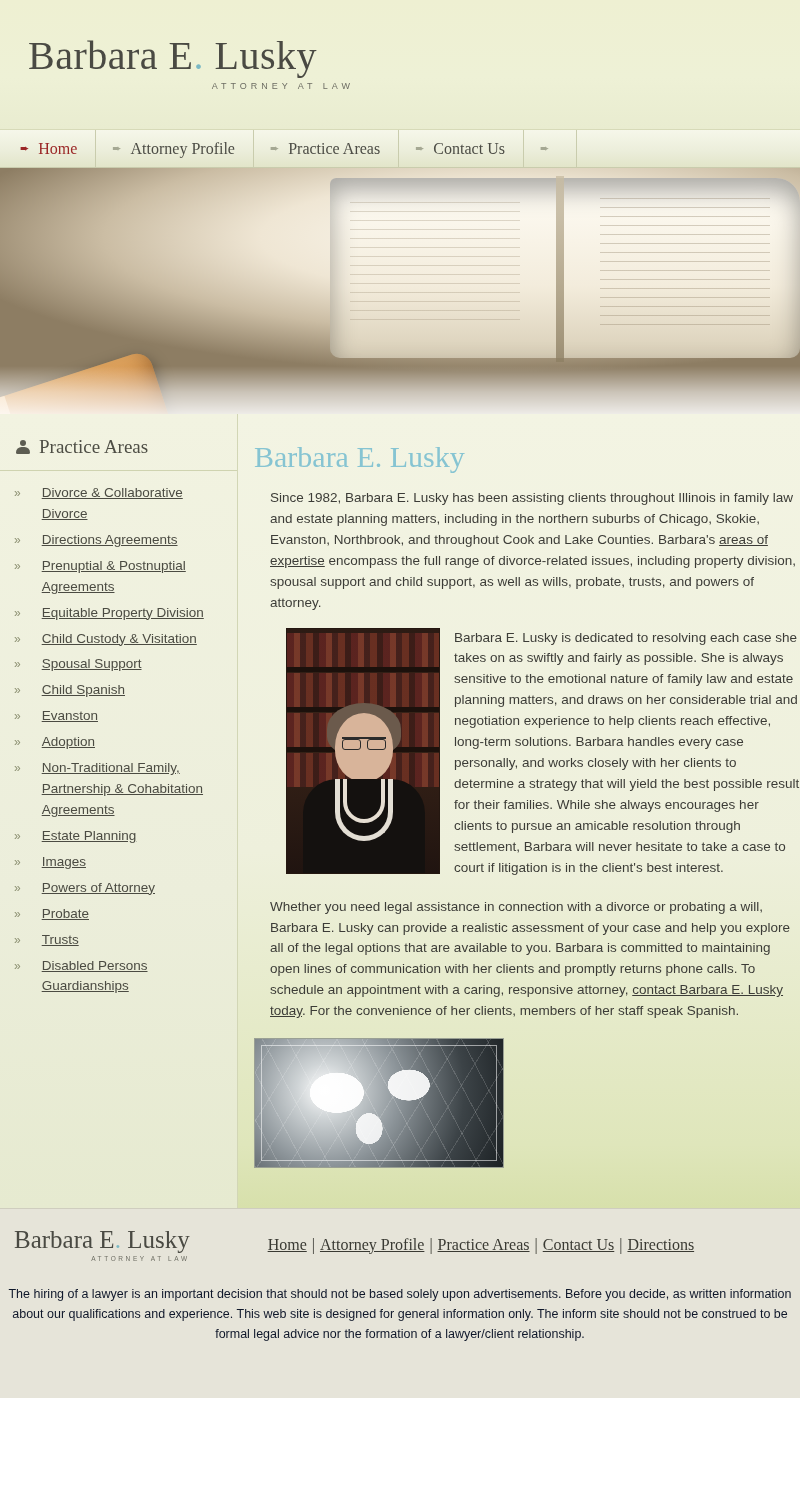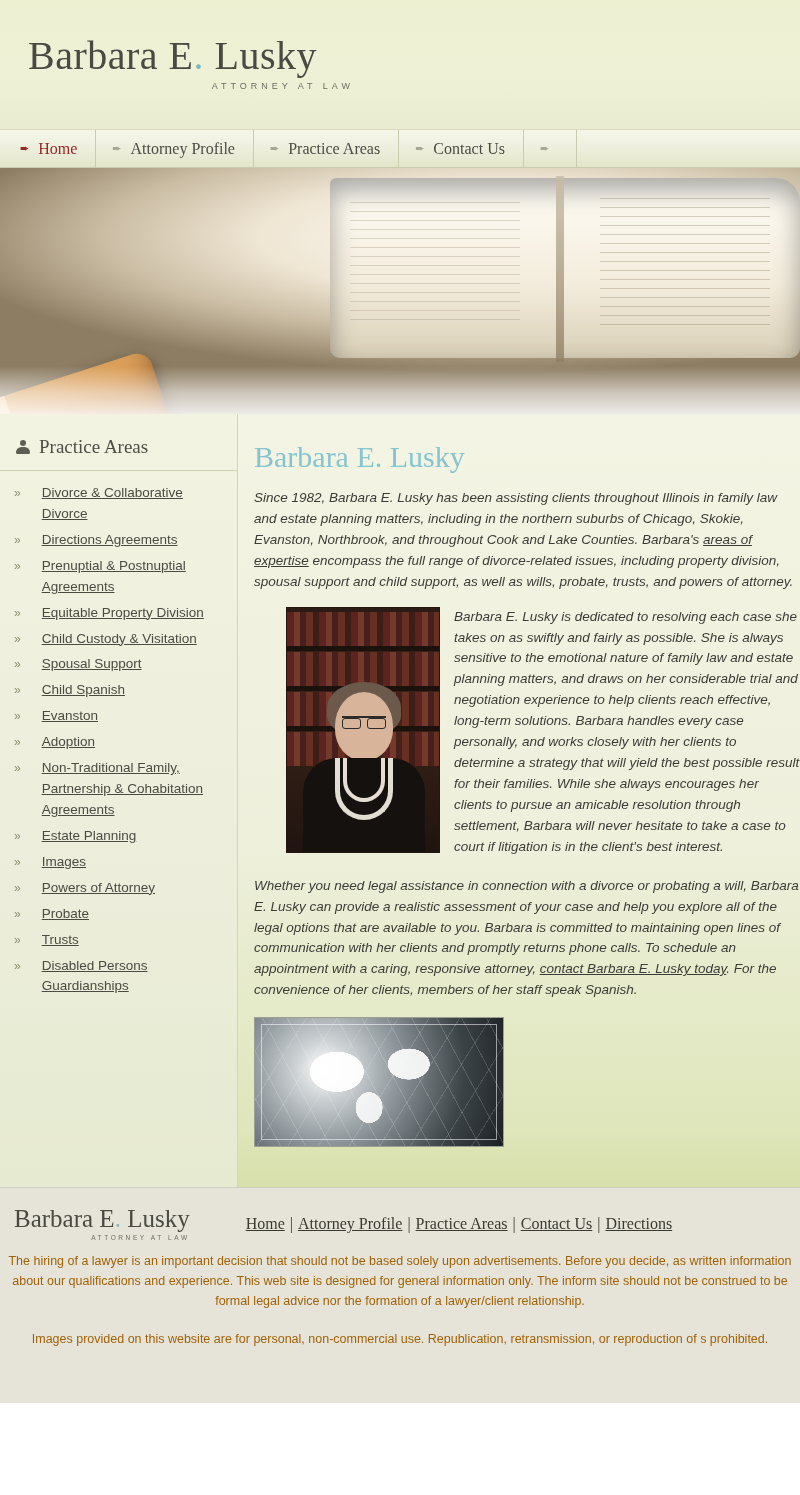--- a/index.html
+++ b/index.html
@@ -222,22 +222,21 @@
     font-family: "Liberation Serif", serif;
     font-size: 30px;
     color: #86c4d2;
     margin: 0 0 14px 0;
     font-weight: normal;
   }
   .main p {
     font-size: 13.5px;
     line-height: 1.55;
     color: #3c3c37;
-    margin: 0 0 14px 0;
-    font-style: italic;
+    margin: 0 0 14px 16px;
   }
   .main a.inline {
     color: #3c3c37;
     text-decoration: underline;
   }
   .photo-block { overflow: hidden; margin-bottom: 4px; padding-left: 32px; }
   .photo {
     float: left;
     width: 154px;
     height: 246px;
@@ -351,39 +350,39 @@
   }
   .footer-logo-main .dot { color: #7ab8c4; }
   .footer-logo-sub {
     font-size: 6.5px;
     letter-spacing: 2.6px;
     color: #6d6d63;
     text-align: right;
     margin-top: 3px;
   }
   .footer-nav {
-    margin-left: 56px;
+    margin-left: 78px;
     font-family: "Liberation Serif", serif;
     font-size: 16px;
     color: #3a3a33;
     white-space: nowrap;
   }
   .footer-nav a {
     color: #3a3a33;
     text-decoration: underline;
     cursor: pointer;
   }
   .footer-nav .sep { padding: 0 5px; text-decoration: none; }
   .disclaimer {
-    margin-top: 10px;
+    margin-top: 22px;
     padding: 0 4px;
     text-align: center;
     font-size: 12.5px;
     line-height: 1.6;
-    color: #a16207;
+    color: #0f172a;
   }
   .disclaimer p { margin: 0 0 18px 0; }
 </style>
 </head>
 <body>
 
 <div class="page">
 
   <div class="header">
     <div class="logo-wrap">
@@ -550,17 +549,16 @@
       <div>
         <div class="footer-logo-main">Barbara E<span class="dot">.</span> Lusky</div>
         <div class="footer-logo-sub">ATTORNEY AT LAW</div>
       </div>
       <div class="footer-nav">
         <a>Home</a><span class="sep">|</span><a>Attorney Profile</a><span class="sep">|</span><a>Practice Areas</a><span class="sep">|</span><a>Contact Us</a><span class="sep">|</span><a>Directions</a>
       </div>
     </div>
     <div class="disclaimer">
       <p>The hiring of a lawyer is an important decision that should not be based solely upon advertisements. Before you decide, as written information about our qualifications and experience. This web site is designed for general information only. The inform site should not be construed to be formal legal advice nor the formation of a lawyer/client relationship.</p>
-      <p>Images provided on this website are for personal, non-commercial use. Republication, retransmission, or reproduction of s prohibited.</p>
     </div>
   </div>
 
 </div>
 
 </body></html>

